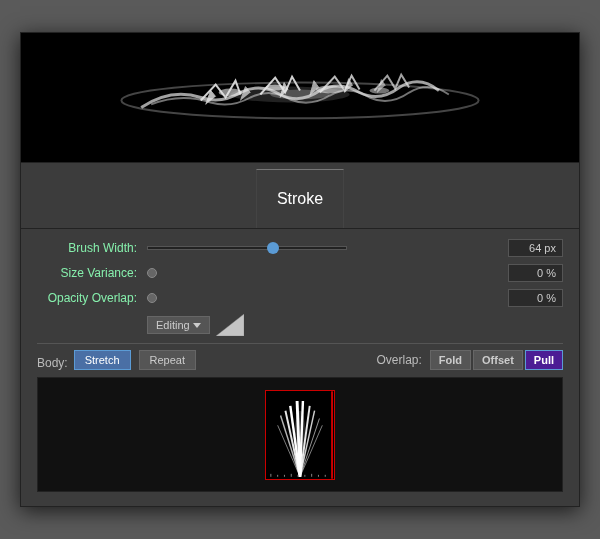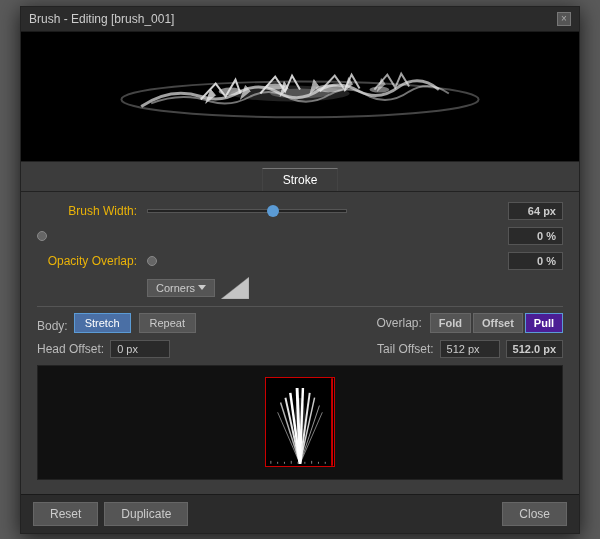--- a/index.html
+++ b/index.html
@@ -58,22 +58,22 @@
     .tabs-bar {
       background: #3c3c3c;
       padding: 6px 8px 0;
       display: flex;
       justify-content: center;
       border-bottom: 1px solid #222;
     }
     .tab {
       background: #555;
       color: #ddd;
-      padding: 4px 20px;
-      font-size: 12px;
+      padding: 20px 20px;
+      font-size: 16px;
       cursor: pointer;
       border: 1px solid #444;
       border-bottom: none;
     }
     .tab.active {
       background: #3c3c3c;
       color: #fff;
       border-top: 1px solid #777;
     }
     .controls {
@@ -82,21 +82,21 @@
     }
     .control-row {
       display: flex;
       align-items: center;
       margin-bottom: 7px;
     }
     .control-label {
       width: 110px;
       text-align: right;
       padding-right: 10px;
-      color: #eab308;
+      color: #86efac;
       font-size: 12px;
     }
     .slider-container {
       display: flex;
       align-items: center;
       flex: 1;
     }
     input[type=range] {
       -webkit-appearance: none;
       height: 4px;
@@ -123,21 +123,20 @@
     }
     .value-box {
       background: #2a2a2a;
       border: 1px solid #555;
       color: #ccc;
       padding: 2px 6px;
       font-size: 11px;
       min-width: 55px;
       text-align: right;
       margin-left: auto;
-      font-weight: bold;
     }
     .pressure-row {
       display: flex;
       align-items: center;
       margin-bottom: 7px;
       padding-left: 110px;
     }
     .pressure-btn {
       background: #555;
       border: 1px solid #666;
@@ -275,24 +274,20 @@
       padding: 4px 16px;
       font-size: 12px;
       cursor: pointer;
     }
   </style>
 </head>
 <body>
 
 <div class="window">
 
-  <div class="titlebar">
-    <span>Brush - Editing [brush_001]</span>
-    <div class="close-btn">×</div>
-  </div>
 
   <div class="preview-area">
     <svg class="brush-preview-svg" viewBox="0 0 560 130" xmlns="http://www.w3.org/2000/svg">
       <rect width="560" height="130" fill="#000"></rect>
 
       <g opacity="0.9">
 
         <ellipse cx="280" cy="68" rx="180" ry="18" fill="none" stroke="white" stroke-width="2" opacity="0.3"></ellipse>
 
         <path d="M120,75 Q150,55 180,65 Q200,72 220,60 Q240,50 260,62 Q280,72 300,58 Q320,48 340,60 Q360,70 380,55 Q400,42 420,58" stroke="white" stroke-width="3" fill="none" opacity="0.7"></path>
@@ -329,37 +324,38 @@
 
     <div class="control-row">
       <span class="control-label">Brush Width:</span>
       <div class="slider-container">
         <input type="range" min="0" max="100" value="64" style="">
       </div>
       <div class="value-box">64 px</div>
     </div>
 
     <div class="control-row">
+      <span class="control-label">Size Variance:</span>
       <div class="slider-container">
         <div class="dot-indicator"></div>
       </div>
       <div class="value-box">0 %</div>
     </div>
 
     <div class="control-row">
       <span class="control-label">Opacity Overlap:</span>
       <div class="slider-container">
         <div class="dot-indicator"></div>
       </div>
       <div class="value-box">0 %</div>
     </div>
 
     <div class="pressure-row">
       <button class="pressure-btn">
-        <span>Corners</span>
+        <span>Editing</span>
         <div class="pressure-arrow"></div>
       </button>
       <svg class="pressure-triangle" viewBox="0 0 28 22">
         <polygon points="0,22 28,0 28,22" fill="#888" stroke="#555" stroke-width="1"></polygon>
         <polygon points="0,22 28,0 28,22" fill="white" opacity="0.5"></polygon>
       </svg>
     </div>
 
     <hr class="divider">
 
@@ -370,31 +366,20 @@
         <button class="mode-btn">Repeat</button>
       </div>
       <div class="body-right">
         <span class="section-label">Overlap:</span>
         <button class="corner-btn">Fold</button>
         <button class="corner-btn">Offset</button>
         <button class="corner-btn active">Pull</button>
       </div>
     </div>
 
-    <div class="offset-row">
-      <div class="offset-left">
-        <span class="section-label">Head Offset:</span>
-        <input class="offset-input" type="text" value="0 px" style="">
-      </div>
-      <div class="offset-right">
-        <span class="section-label">Tail Offset:</span>
-        <input class="offset-input" type="text" style="margin-right: 6px;" value="512 px">
-        <div class="value-box">512.0 px</div>
-      </div>
-    </div>
 
     <div class="brush-strip">
       <div class="brush-tile">
         <svg viewBox="0 0 70 90" width="70" height="90">
           <rect width="70" height="90" fill="#000"></rect>
 
           <g>
             <line x1="35" y1="88" x2="20" y2="20" stroke="white" stroke-width="2" opacity="0.9"></line>
             <line x1="35" y1="88" x2="25" y2="15" stroke="white" stroke-width="2.5" opacity="1"></line>
             <line x1="35" y1="88" x2="32" y2="10" stroke="white" stroke-width="3" opacity="1"></line>
@@ -420,20 +405,13 @@
             <line x1="40" y1="86" x2="40" y2="88"></line>
             <line x1="47" y1="85" x2="47" y2="88"></line>
             <line x1="54" y1="86" x2="54" y2="88"></line>
             <line x1="61" y1="86" x2="61" y2="88"></line>
           </g>
         </svg>
       </div>
     </div>
   </div>
 
-  <div class="footer">
-    <div class="footer-left">
-      <button class="footer-btn">Reset</button>
-      <button class="footer-btn">Duplicate</button>
-    </div>
-    <button class="footer-btn">Close</button>
-  </div>
 </div>
 
 </body></html>

